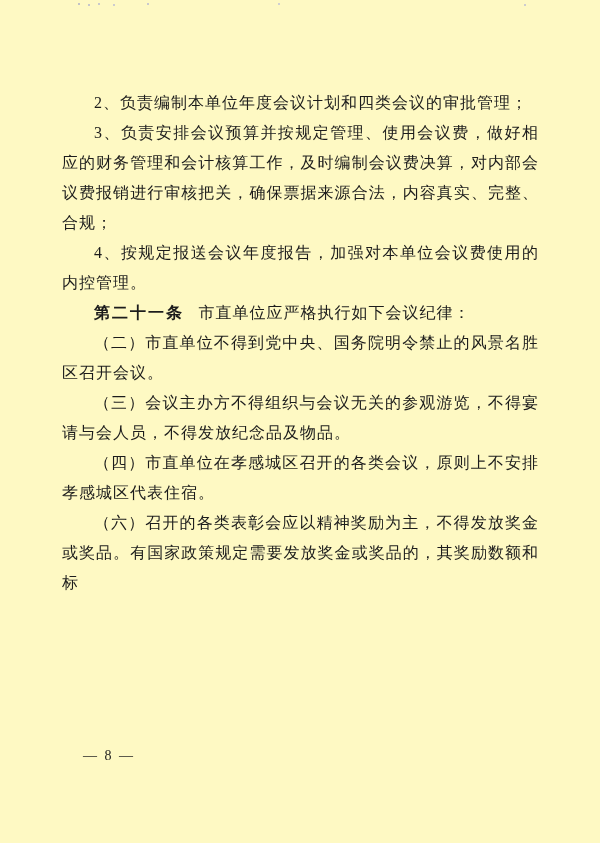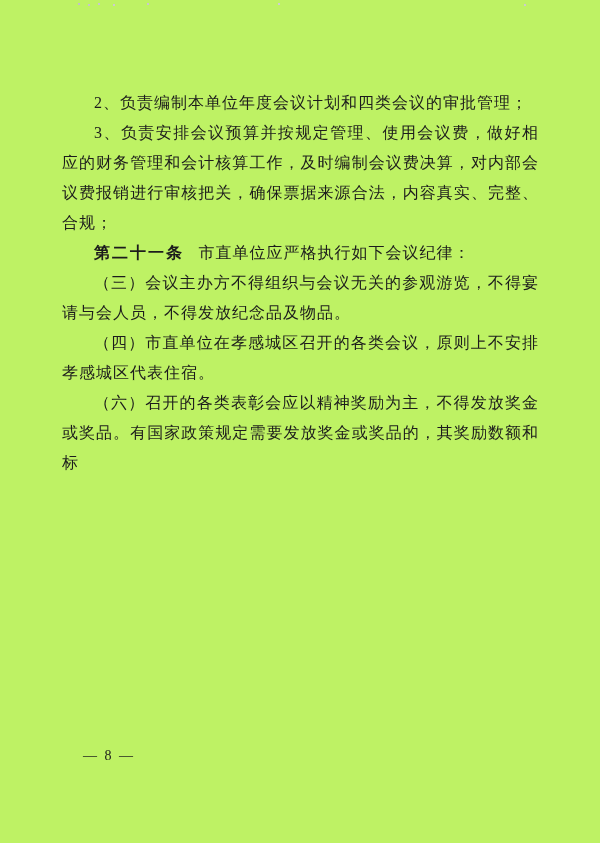--- a/index.html
+++ b/index.html
@@ -10,21 +10,21 @@
     overflow: hidden;
   }
   body {
     background: #fdfdfc;
     font-family: "Liberation Serif", "DejaVu Serif", serif;
   }
   .page {
     position: relative;
     width: 600px;
     height: 843px;
-    background: #bef264;
+    background: #fef9c3;
   }
   .scan-artifacts {
     position: absolute;
     left: 78px;
     top: 3px;
     width: 2px;
     height: 2px;
     background: #c2c2c6;
     box-shadow:
       10px 1px 0 #c6c6ca,
@@ -72,21 +72,23 @@
 </head>
 <body>
 
 <div class="page">
 
   <div class="scan-artifacts"></div>
 
   <div class="content">
     <p>2、负责编制本单位年度会议计划和四类会议的审批管理；</p>
     <p>3、负责安排会议预算并按规定管理、使用会议费，做好相应的财务管理和会计核算工作，及时编制会议费决算，对内部会议费报销进行审核把关，确保票据来源合法，内容真实、完整、合规；</p>
+    <p>4、按规定报送会议年度报告，加强对本单位会议费使用的内控管理。</p>
     <p><span class="article-term">第二十一条</span><span class="term-gap"></span><span>市直单位应严格执行如下会议纪律：</span></p>
+    <p>（二）市直单位不得到党中央、国务院明令禁止的风景名胜区召开会议。</p>
     <p>（三）会议主办方不得组织与会议无关的参观游览，不得宴请与会人员，不得发放纪念品及物品。</p>
     <p>（四）市直单位在孝感城区召开的各类会议，原则上不安排孝感城区代表住宿。</p>
     <p>（六）召开的各类表彰会应以精神奖励为主，不得发放奖金或奖品。有国家政策规定需要发放奖金或奖品的，其奖励数额和标</p>
   </div>
 
   <div class="page-number">— 8 —</div>
 
 </div>
 
 </body></html>

